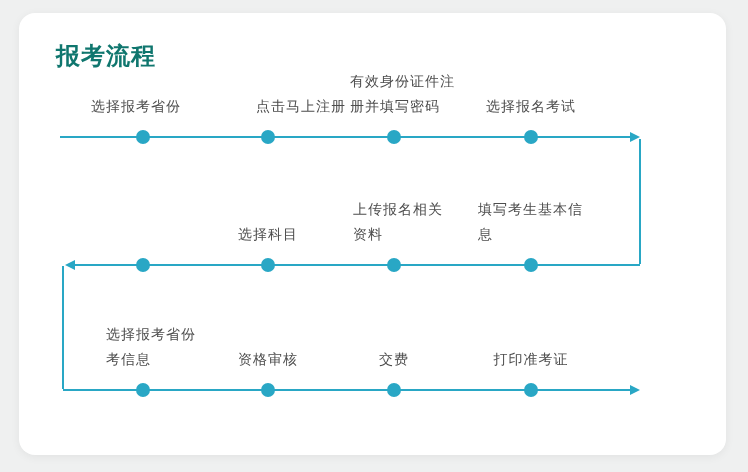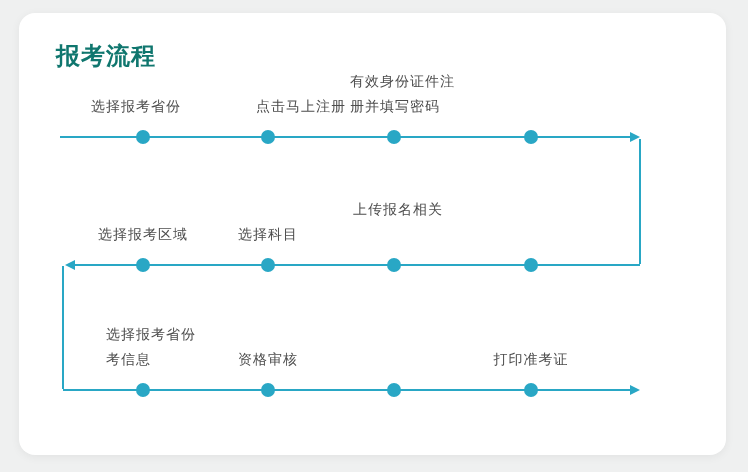--- a/index.html
+++ b/index.html
@@ -100,34 +100,42 @@
   <div class="step-label center" style="left:56px; top:94px;">
     <span>选择报考省份</span>
   </div>
   <div class="step-label center" style="left:180px; top:94px;padding-left:41px;">
     <span>点击马上注册</span>
   </div>
   <div class="step-label left-block" style="left:350px; top:69px;">
     <span>有效身份证件注</span>
     <span>册并填写密码</span>
   </div>
+  <div class="step-label center" style="left:451px; top:94px;">
+    <span>选择报名考试</span>
+  </div>
 
-  <div class="step-label center" style="left:63px; top:222px;">
-    <span>选择报考区域</span>
-  </div>
   <div class="step-label center" style="left:188px; top:222px;">
     <span>选择科目</span>
   </div>
   <div class="step-label left-block" style="left:353px; top:197px;">
     <span>上传报名相关</span>
+    <span>资料</span>
+  </div>
+  <div class="step-label left-block" style="left:478px; top:197px;">
+    <span>填写考生基本信</span>
+    <span>息</span>
   </div>
 
   <div class="step-label left-block" style="left:106px; top:322px;">
     <span>选择报考省份</span>
     <span>考信息</span>
   </div>
   <div class="step-label center" style="left:188px; top:347px;">
     <span>资格审核</span>
   </div>
+  <div class="step-label center" style="left:314px; top:347px;">
+    <span>交费</span>
+  </div>
   <div class="step-label center" style="left:451px; top:347px;">
     <span>打印准考证</span>
   </div>
 </div>
 
 </body></html>

